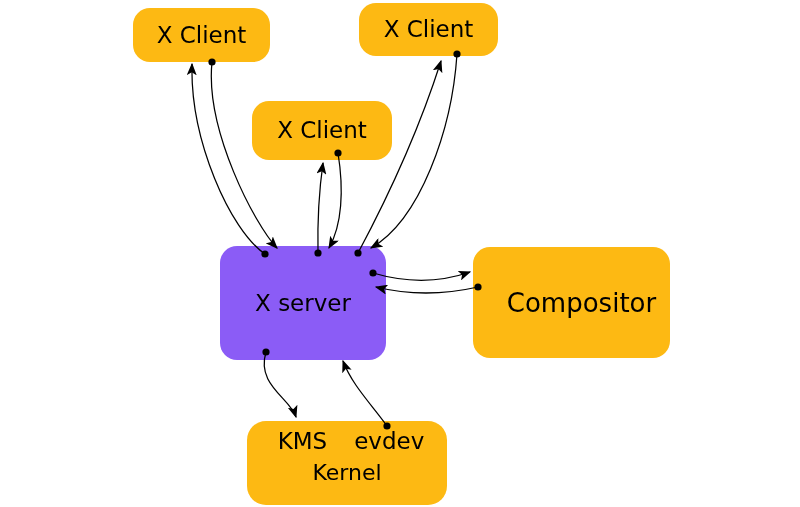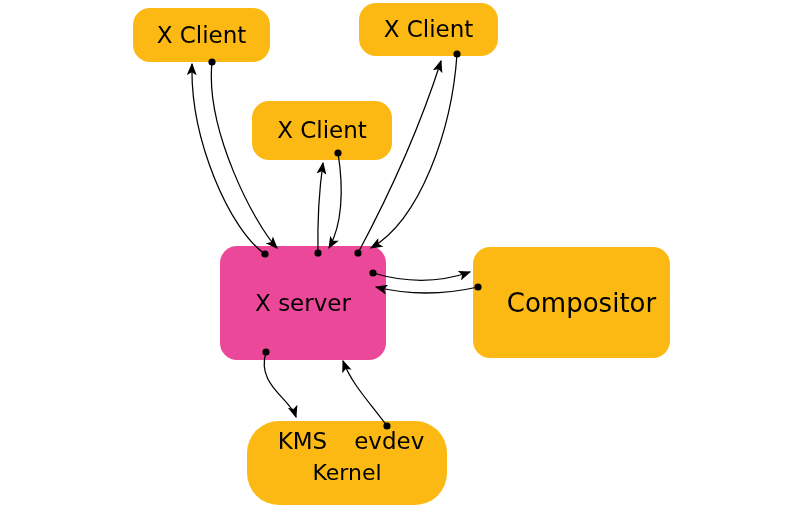--- a/index.html
+++ b/index.html
@@ -29,21 +29,21 @@
     white-space: nowrap;
     line-height: 1;
   }
   #node-client-top-left   { left: 133px; top: 8px;   width: 137px; height: 54px;  font-size: 23px; }
   #node-client-top-right  { left: 359px; top: 3px;   width: 139px; height: 53px;  font-size: 23px; }
   #node-client-middle     { left: 252px; top: 101px; width: 140px; height: 59px;  font-size: 23px; }
   #node-xserver           { left: 220px; top: 246px; width: 166px; height: 114px; font-size: 23px; }
   #node-compositor        { left: 473px; top: 247px; width: 197px; height: 111px; font-size: 26px; padding-left: 20px; }
   #node-kernel {
     left: 247px; top: 421px; width: 200px; height: 84px;
-    border-radius: 32px;
+    border-radius: 19px;
     flex-direction: column;
     justify-content: flex-start;
   }
   .kernel-sub-row {
     display: flex;
     justify-content: center;
     gap: 27px;
     width: 100%;
     margin-top: 9px;
     font-size: 23px;
@@ -81,21 +81,21 @@
   </div>
 
   <div class="node" id="node-client-top-right" style="background: rgb(253, 185, 19); color: rgb(0, 0, 0);">
     <span class="node-label">X Client</span>
   </div>
 
   <div class="node" id="node-client-middle" style="background: rgb(253, 185, 19); color: rgb(0, 0, 0);">
     <span class="node-label">X Client</span>
   </div>
 
-  <div class="node" id="node-xserver" style="background: #ec4899; color: rgb(0, 0, 0);">
+  <div class="node" id="node-xserver" style="background: #8b5cf6; color: rgb(0, 0, 0);">
     <span class="node-label">X server</span>
   </div>
 
   <div class="node" id="node-compositor" style="background: rgb(253, 185, 19); color: rgb(0, 0, 0);">
     <span class="node-label">Compositor</span>
   </div>
 
   <div class="node" id="node-kernel" style="background: rgb(253, 185, 19); color: rgb(0, 0, 0);">
     <div class="kernel-sub-row">
       <span class="node-label">KMS</span>

